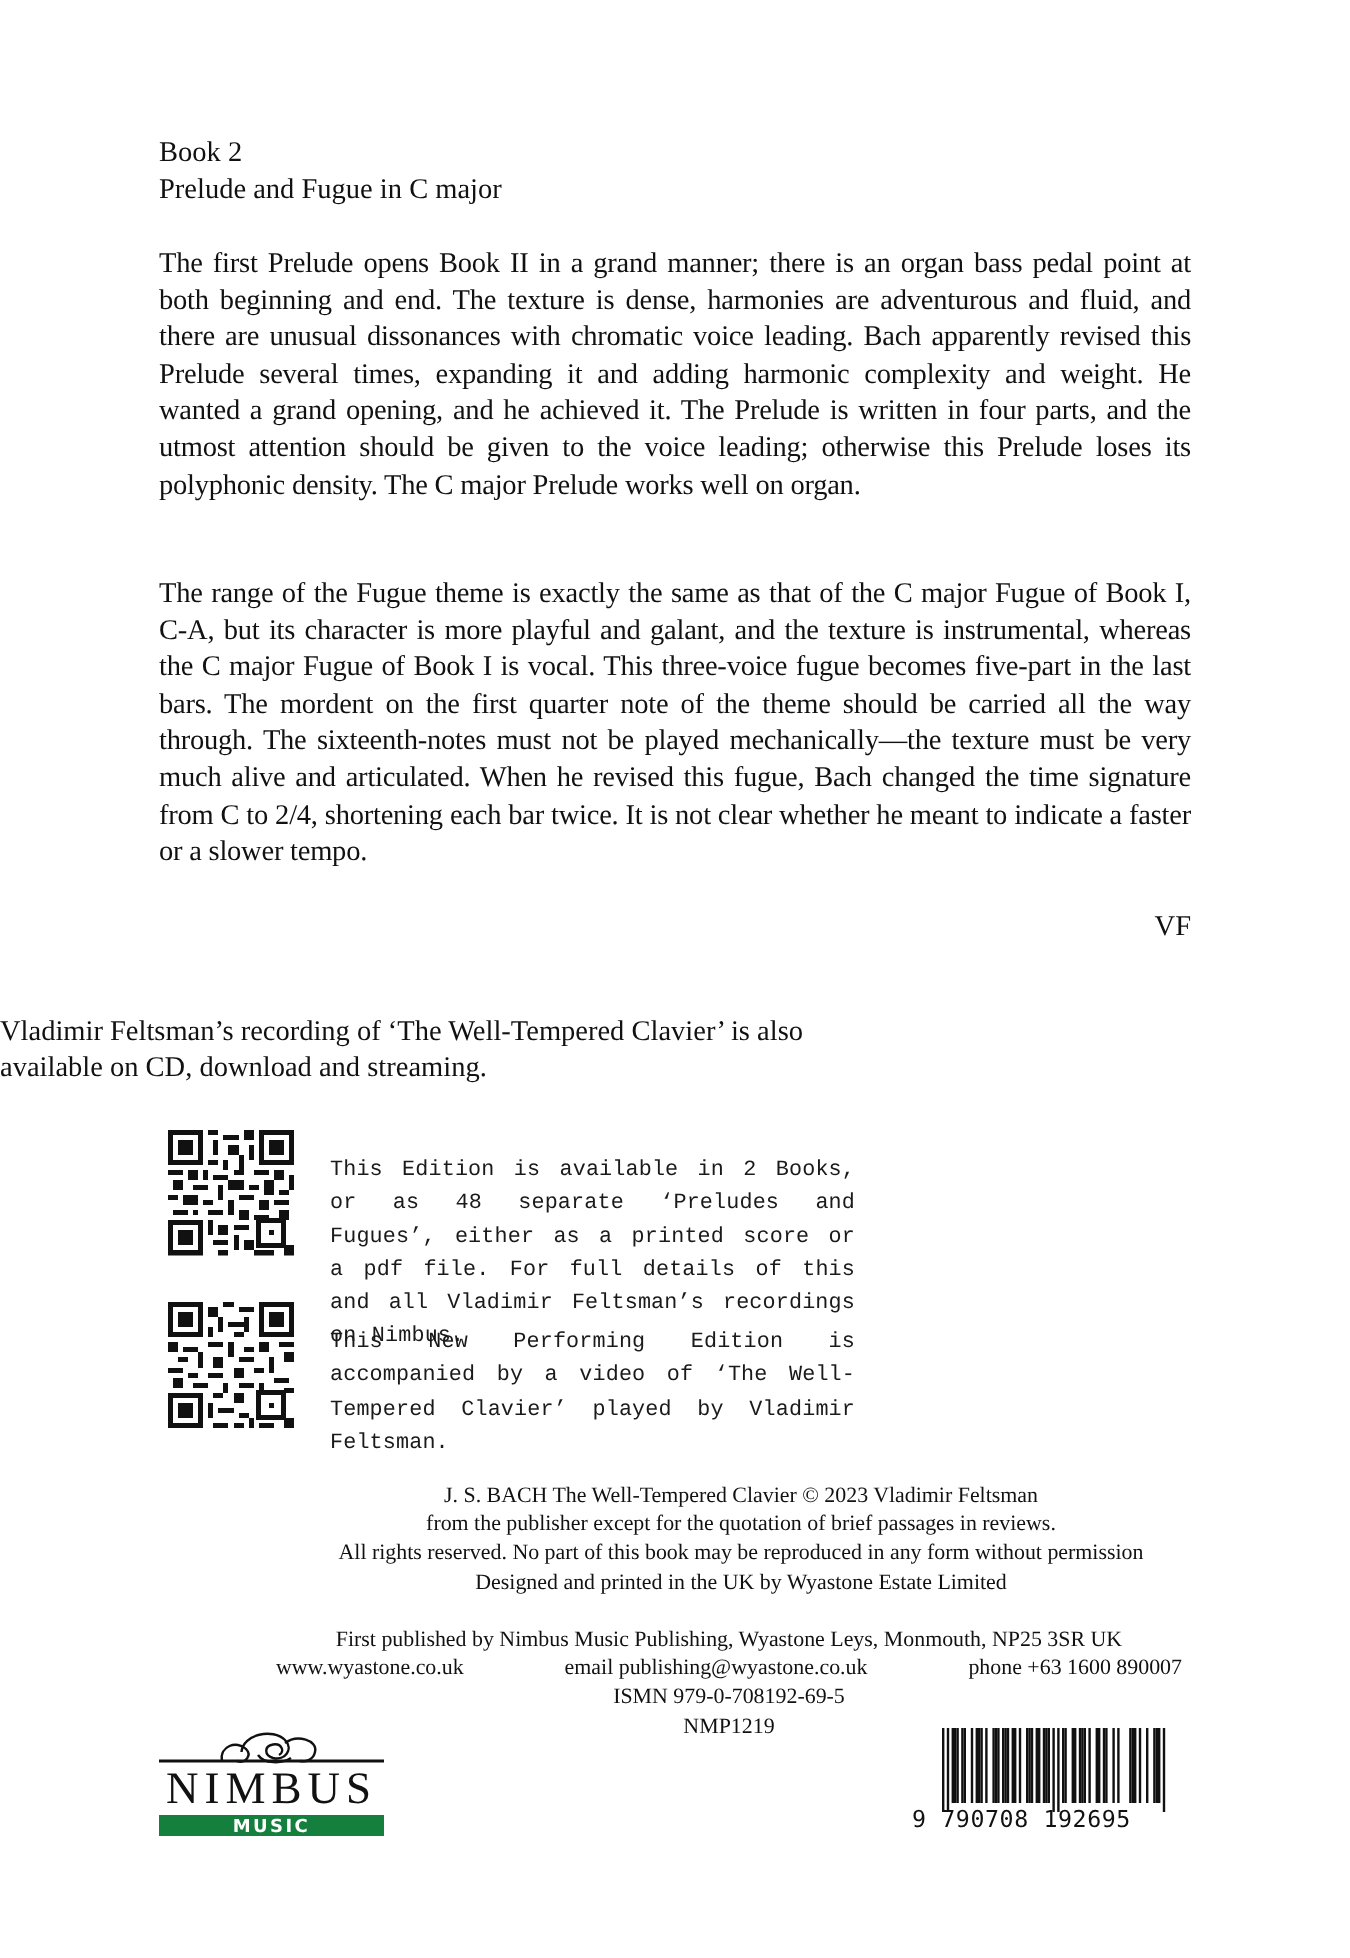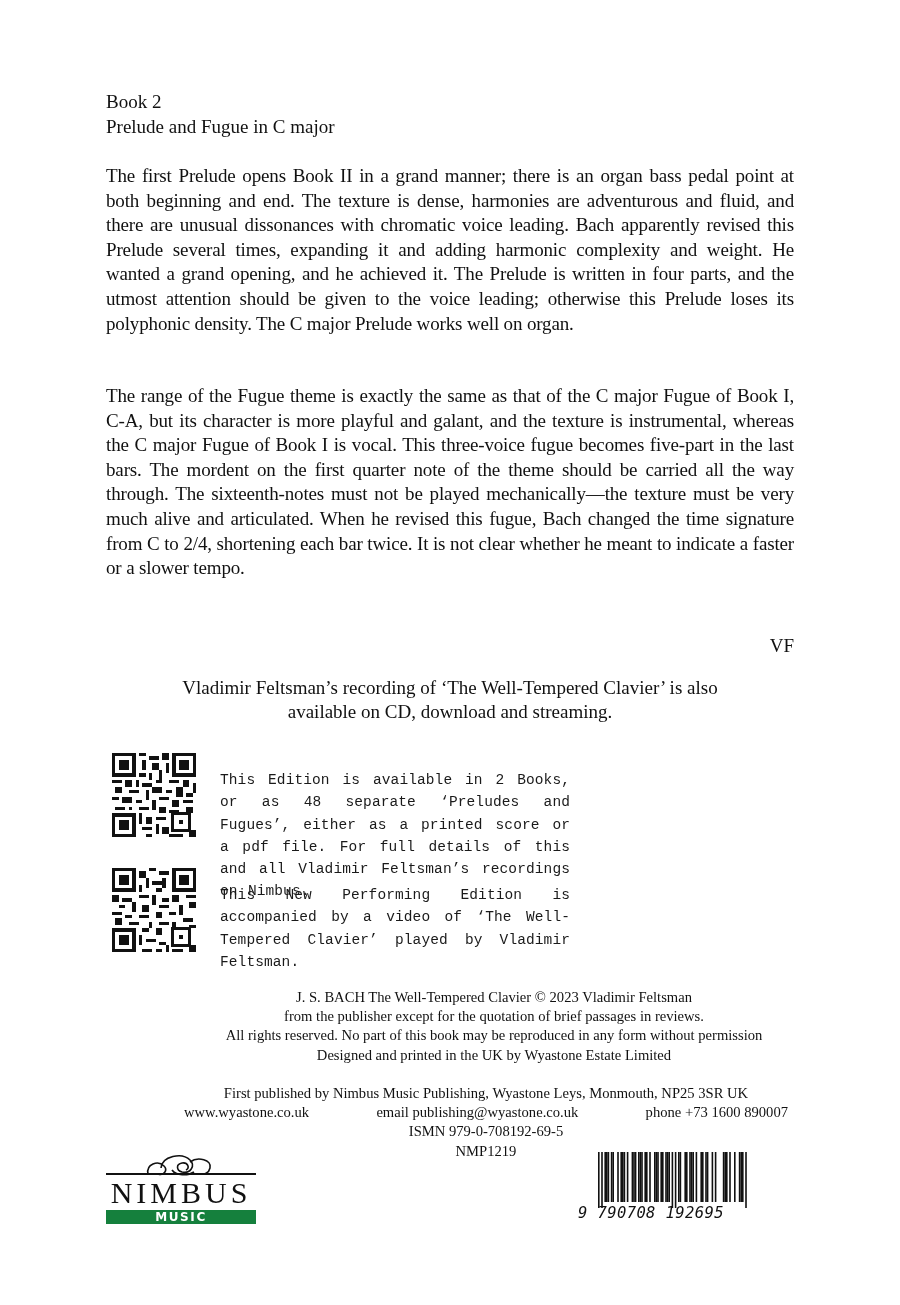--- a/index.html
+++ b/index.html
@@ -13,25 +13,25 @@
   .heading div { white-space: nowrap; }
 
   .para {
     position: absolute; left: 106px; width: 688px;
     font-size: 19px; line-height: 24.6px; text-align: justify; text-align-last: left;
     letter-spacing: -0.15px;
   }
   #p1 { top: 164px; }
   #p2 { top: 384px; }
 
-  .signature { position: absolute; right: 106px; top: 606px; font-size: 19px; line-height: 24px; margin-top: 28px; }
+  .signature { position: absolute; right: 106px; top: 606px; font-size: 19px; line-height: 24px; }
 
   .recording {
     position: absolute; left: 0; width: 900px; top: 676px;
-    text-align: center; font-size: 19px; line-height: 24px;
+    text-align: left; font-size: 19px; line-height: 24px;
   }
 
   .qr-row { position: absolute; left: 112px; width: 460px; }
   #qr1 { top: 753px; }
   #qr2 { top: 868px; }
   .qr {
     position: absolute; left: 0; top: 0; width: 84px; height: 84px;
   }
   .qr svg { width: 84px; height: 84px; display: block; }
   .qr-text {
@@ -61,21 +61,21 @@
     position: absolute; left: 0; top: 28px; width: 150px; text-align: center;
     font-size: 30px; letter-spacing: 4px; font-family: "Liberation Serif", serif; color: #111;
     line-height: 30px; font-weight: normal;
   }
   .logo-band {
     position: absolute; left: 0; top: 60px; width: 150px; height: 14px;
     background: #15803d; color: #fff; font-family: "DejaVu Sans", sans-serif; font-weight: bold;
     font-size: 12px; letter-spacing: 1.6px; text-align: center; line-height: 14px;
   }
 
-  .barcode { position: absolute; left: 578px; top: 1150px; width: 170px; height: 80px; font-style: italic; }
+  .barcode { position: absolute; left: 608px; top: 1150px; width: 170px; height: 80px; }
   .barcode svg { display: block; }
   .barcode-num {
     position: absolute; left: 0; top: 54px; width: 170px;
     font-family: "DejaVu Sans Mono", "Liberation Mono", monospace; font-size: 15.5px;
     letter-spacing: 0.4px; color: #111; background: transparent;
   }
 </style>
 </head>
 <body>
 
@@ -222,21 +222,21 @@
     <div>from the publisher except for the quotation of brief passages in reviews.</div>
     <div>All rights reserved. No part of this book may be reproduced in any form without permission</div>
     <div>Designed and printed in the UK by Wyastone Estate Limited</div>
   </div>
 
   <div class="publisher">
     <div>First published by Nimbus Music Publishing, Wyastone Leys, Monmouth, NP25 3SR UK</div>
     <div class="contact-line">
       <span>www.wyastone.co.uk</span>
       <span>email publishing@wyastone.co.uk</span>
-      <span>phone +73 1600 890007</span>
+      <span>phone +63 1600 890007</span>
     </div>
     <div>ISMN 979-0-708192-69-5</div>
     <div>NMP1219</div>
   </div>
 
   <div class="logo">
     <svg width="150" height="30" viewBox="0 0 150 30">
       <line x1="0" y1="24" x2="150" y2="24" stroke="#111" stroke-width="2"></line>
       <g fill="none" stroke="#111" stroke-width="1.6">
         <path d="M42 24 C40 14, 52 10, 58 16 C62 20, 58 26, 52 24"></path>

